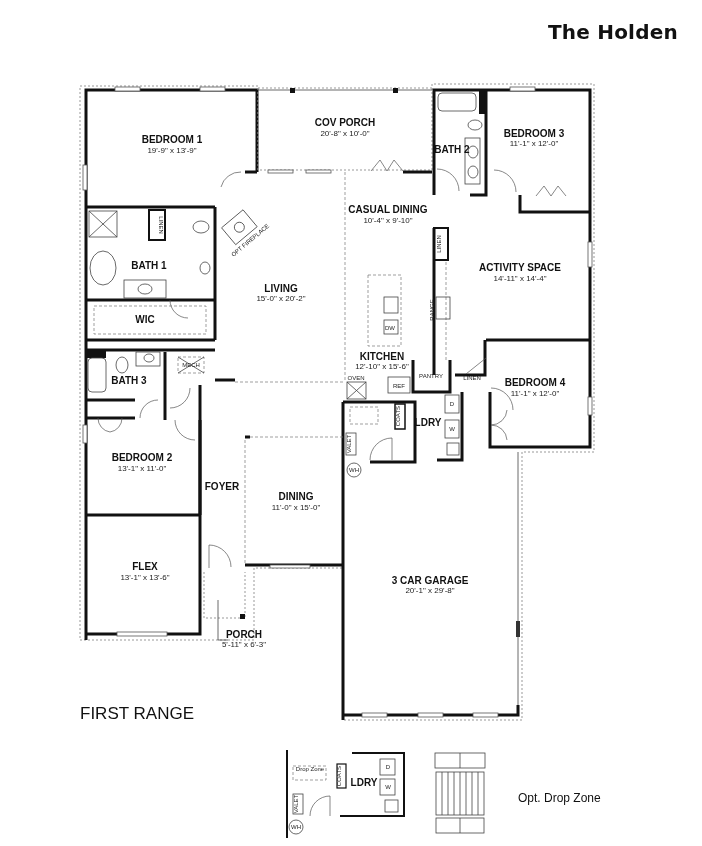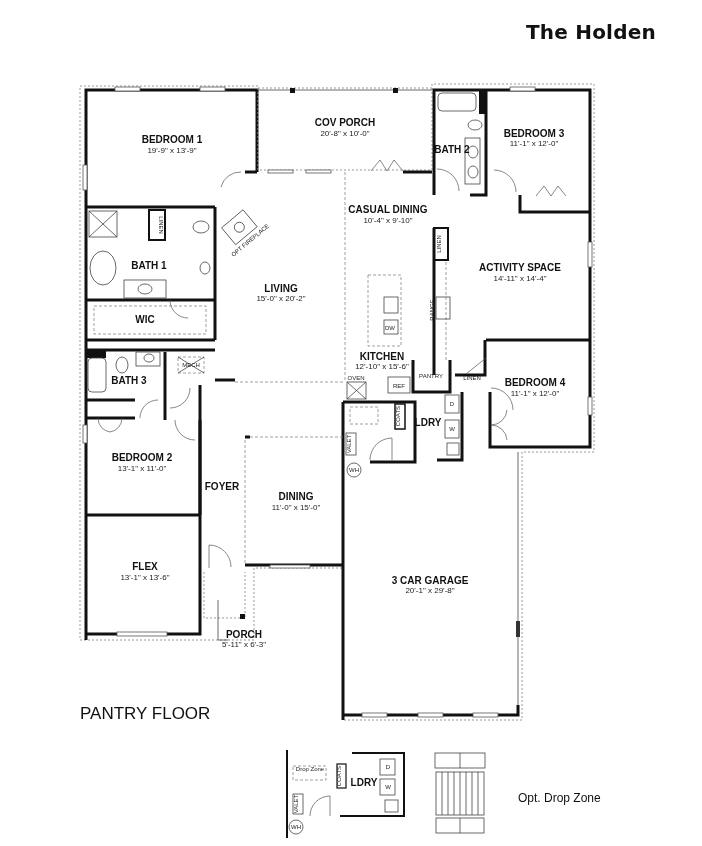--- a/index.html
+++ b/index.html
@@ -1,17 +1,17 @@
 <!DOCTYPE html>
 <html><head>
 <meta charset="utf-8">
 <style>
   html, body { margin:0; padding:0; background:#ffffff; }
   body { width:702px; height:846px; position:relative; overflow:hidden; font-family:"Liberation Sans", sans-serif; color:#111; }
-  .title { position:absolute; left:526px; top:20px; font-family:"DejaVu Sans", sans-serif; font-weight:bold; font-size:20px; letter-spacing:0.2px; color:#111; }
+  .title { position:absolute; left:548px; top:20px; font-family:"DejaVu Sans", sans-serif; font-weight:bold; font-size:20px; letter-spacing:0.2px; color:#111; }
   .floor-label { position:absolute; left:80px; top:704px; font-size:17px; color:#111; }
   .opt-label { position:absolute; left:518px; top:791px; font-size:12px; color:#111; }
   svg { position:absolute; left:0; top:0; }
   .rn { font-family:"Liberation Sans", sans-serif; font-size:10px; font-weight:bold; fill:#111; text-anchor:middle; }
   .rd { font-family:"Liberation Sans", sans-serif; font-size:8px; fill:#222; text-anchor:middle; }
   .sm { font-family:"Liberation Sans", sans-serif; font-size:6px; fill:#222; text-anchor:middle; }
   .wall { stroke:#111; stroke-width:3; fill:none; }
   .thin { stroke:#444; stroke-width:0.8; fill:none; }
   .dash { stroke:#777; stroke-width:0.7; fill:none; stroke-dasharray:3 2; }
   .ext { stroke:#999; stroke-width:1; fill:none; stroke-dasharray:2 2; }
@@ -256,14 +256,14 @@
   <g>
     <rect class="thin" x="435" y="753" width="50" height="15"></rect>
     <path class="thin" d="M460,753 L460,768"></path>
     <rect class="thin" x="436" y="772" width="48" height="43"></rect>
     <path class="thin" d="M442,772 L442,815 M448,772 L448,815 M454,772 L454,815 M460,772 L460,815 M466,772 L466,815 M472,772 L472,815 M478,772 L478,815"></path>
     <rect class="thin" x="436" y="818" width="48" height="15"></rect>
     <path class="thin" d="M460,818 L460,833"></path>
   </g>
 </svg>
 
-<div class="floor-label">PANTRY FLOOR</div>
+<div class="floor-label">FIRST RANGE</div>
 <div class="opt-label">Opt. Drop Zone</div>
 
 </body></html>

